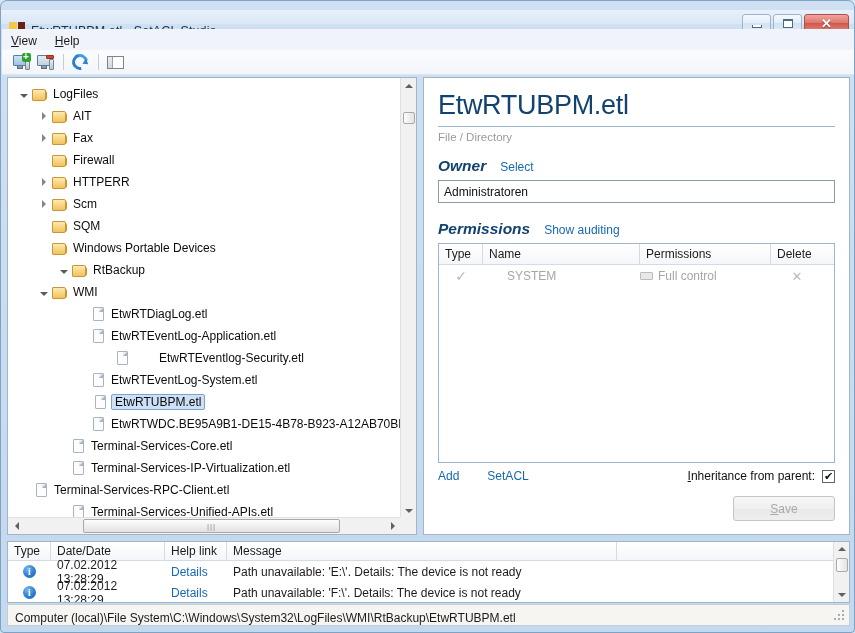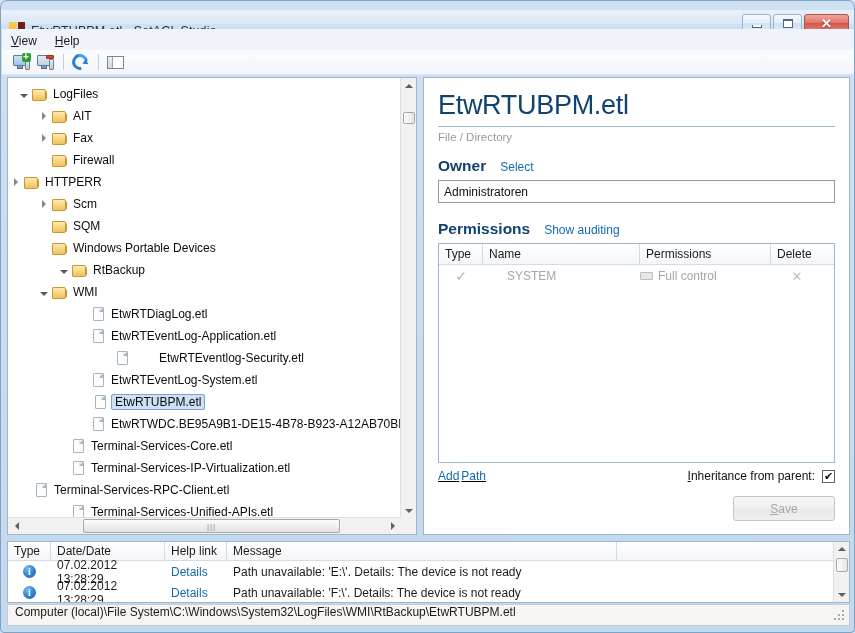--- a/index.html
+++ b/index.html
@@ -280,21 +280,21 @@
     font-size: 27px; color: #12426e; font-weight: normal;
     letter-spacing: -0.3px; line-height: 34px;
     padding-bottom: 2px;
   }
   .dp-rule { height: 1px; background: #9eb6cc; margin: 2px 0 4px 0; }
   .dp-sub { font-size: 11.5px; color: #9a9a9a; padding-bottom: 14px; }
 
   .sec-head {
     display: flex; align-items: baseline; gap: 14px; padding-bottom: 5px;
   }
-  .sec-title { font-size: 15.5px; font-weight: bold; color: #12426e; }
+  .sec-title { font-size: 15.5px; font-weight: bold; color: #12426e; font-style: italic; }
   .link {
     font-size: 12px; color: #1569b0; cursor: pointer;
   }
   .owner-input {
     width: 100%; height: 23px;
     border: 1px solid #8a9aa8;
     font-size: 12px; color: #111;
     padding: 0 5px;
     font-family: "Liberation Sans", sans-serif;
     background: #fff;
@@ -338,21 +338,21 @@
   }
   .mask-ico {
     width: 13px; height: 8px; border: 1px solid #bdbdbd; background: #e8e8e8;
     display: inline-block; border-radius: 1px;
   }
   .x-glyph { color: #bbbbbb; font-size: 13px; line-height: 1; }
 
   .below-perm {
     display: flex; align-items: center; margin-top: 6px;
   }
-  .bp-links { display: flex; gap: 2px; text-decoration: underline; }
+  .bp-links { display: flex; gap: 28px; }
   .inherit-wrap {
     margin-left: auto; display: flex; align-items: center; gap: 7px;
     font-size: 12px; color: #111;
   }
   .inherit-wrap u { text-decoration: underline; }
   .chkbox {
     width: 13px; height: 13px; border: 1px solid #5a6773; background: #fff;
     display: flex; align-items: center; justify-content: center;
     font-size: 11px; color: #111; line-height: 1;
   }
@@ -416,21 +416,21 @@
     background: linear-gradient(to right,#fdfdfd,#e4e4e4);
     border: 1px solid #a9a9a9; border-radius: 2px;
   }
 
   
   .statusbar {
     position: absolute; left: 6px; top: 603px;
     width: 843px; height: 22px;
     background: #f7f5f2;
     border: 1px solid #c5cdd6;
-    display: flex; align-items: flex-start;
+    display: flex; align-items: flex-end;
     padding-left: 7px;
     font-size: 12px; color: #1b1b1b;
   }
   .grip {
     position: absolute; right: 3px; bottom: 3px;
     width: 12px; height: 12px;
   }
   .grip i {
     position: absolute; width: 2px; height: 2px; background: #a7adb4;
   }
@@ -530,21 +530,21 @@
             <span class="tlabel">Fax</span>
           </div>
           <div class="tnode" style="padding-left: 28px;">
             <span class="twist"></span>
             <span class="folder-ico">
               <span class="ftab"></span>
               <span class="fbody"></span>
             </span>
             <span class="tlabel">Firewall</span>
           </div>
-          <div class="tnode" style="">
+          <div class="tnode" style="padding-left: 28px;">
             <span class="twist">
               <span class="arrow-closed"></span>
             </span>
             <span class="folder-ico">
               <span class="ftab"></span>
               <span class="fbody"></span>
             </span>
             <span class="tlabel">HTTPERR</span>
           </div>
           <div class="tnode" style="padding-left: 28px;">
@@ -727,21 +727,21 @@
               <div class="pr c-del">
                 <span class="x-glyph">✕</span>
               </div>
             </div>
           </div>
       </div>
 
       <div class="below-perm">
         <div class="bp-links">
           <span class="link">Add</span>
-          <span class="link">Path</span>
+          <span class="link">SetACL</span>
         </div>
         <div class="inherit-wrap">
           <span><u>I</u>nheritance from parent:</span>
           <span class="chkbox">
             <span>✔</span>
           </span>
         </div>
       </div>
 
       <div class="save-btn"><u>S</u>ave</div>

